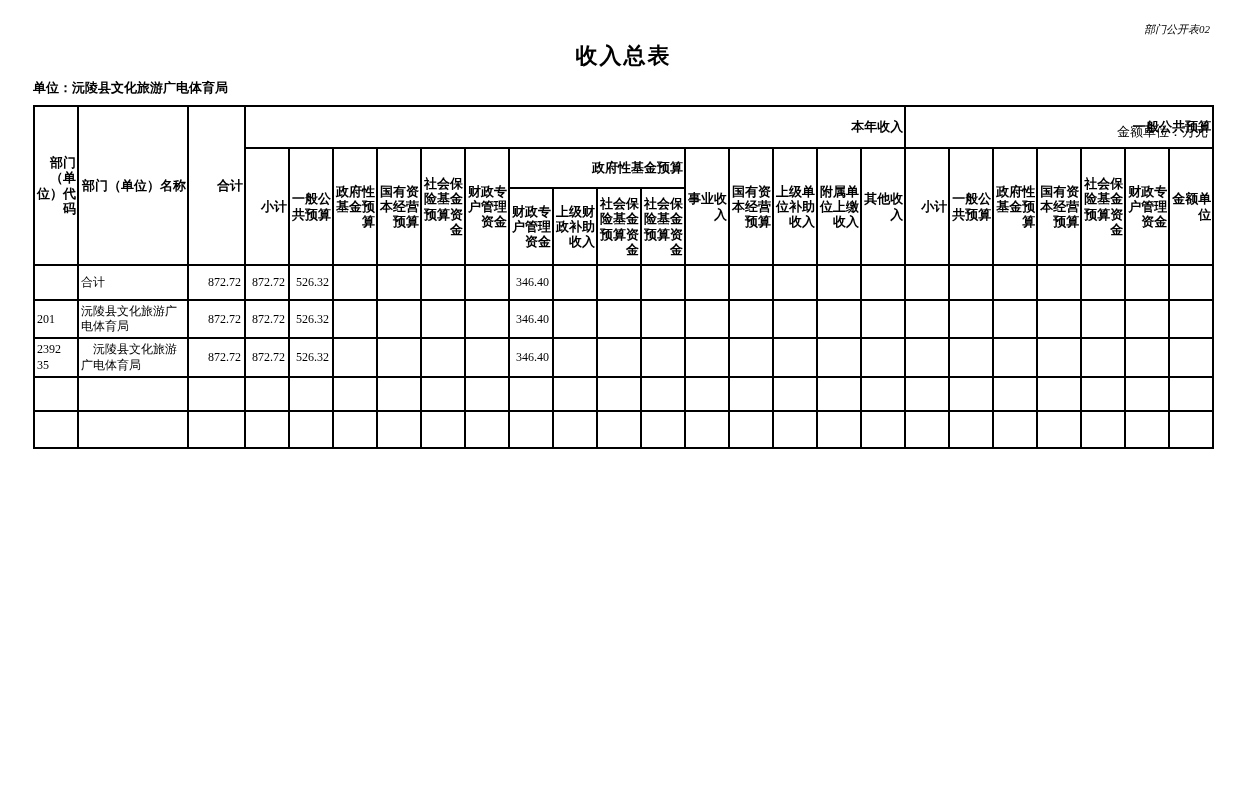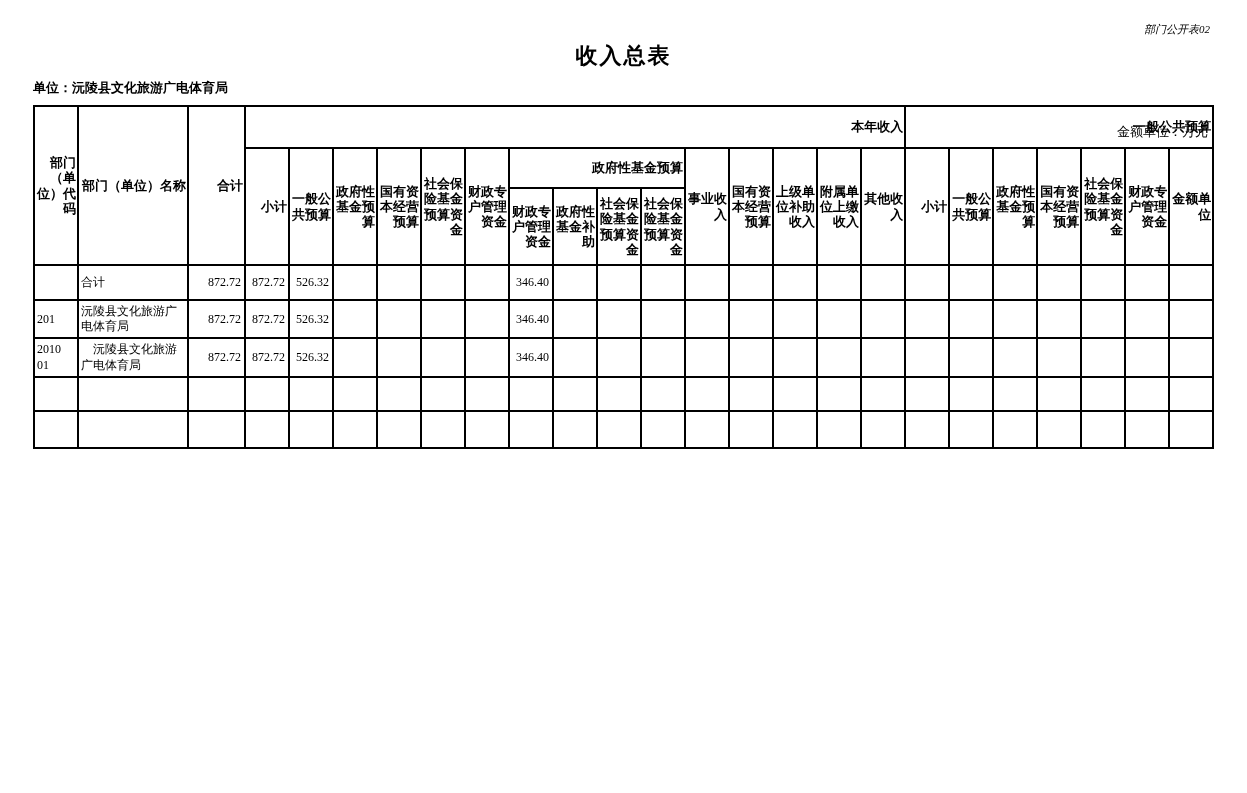--- a/index.html
+++ b/index.html
@@ -119,21 +119,21 @@
           <th rowspan="2">小计</th>
           <th rowspan="2">一般公共预算</th>
           <th rowspan="2">政府性基金预算</th>
           <th rowspan="2">国有资本经营预算</th>
           <th rowspan="2">社会保险基金预算资金</th>
           <th rowspan="2">财政专户管理资金</th>
           <th rowspan="2">金额单位</th>
         </tr>
         <tr style="height: 61px;">
           <th>财政专户管理资金</th>
-          <th>政府性基金补助</th>
+          <th>上级财政补助收入</th>
           <th>社会保险基金预算资金</th>
           <th>社会保险基金预算资金</th>
         </tr>
       </thead>
     <tbody id="tbody">
         <tr style="height: 35px;">
           <td class="c-code"></td>
           <td class="c-name">合计</td>
           <td class="c-num">872.72</td>
           <td class="c-num">872.72</td>
@@ -180,21 +180,21 @@
           <td class="c-num"></td>
           <td class="c-num"></td>
           <td class="c-num"></td>
           <td class="c-num"></td>
           <td class="c-num"></td>
           <td class="c-num"></td>
           <td class="c-num"></td>
           <td class="c-num"></td>
         </tr>
         <tr style="height: 39px;">
-          <td class="c-code">201001</td>
+          <td class="c-code">239235</td>
           <td class="c-name">　沅陵县文化旅游广电体育局</td>
           <td class="c-num">872.72</td>
           <td class="c-num">872.72</td>
           <td class="c-num">526.32</td>
           <td class="c-num"></td>
           <td class="c-num"></td>
           <td class="c-num"></td>
           <td class="c-num"></td>
           <td class="c-num">346.40</td>
           <td class="c-num"></td>

